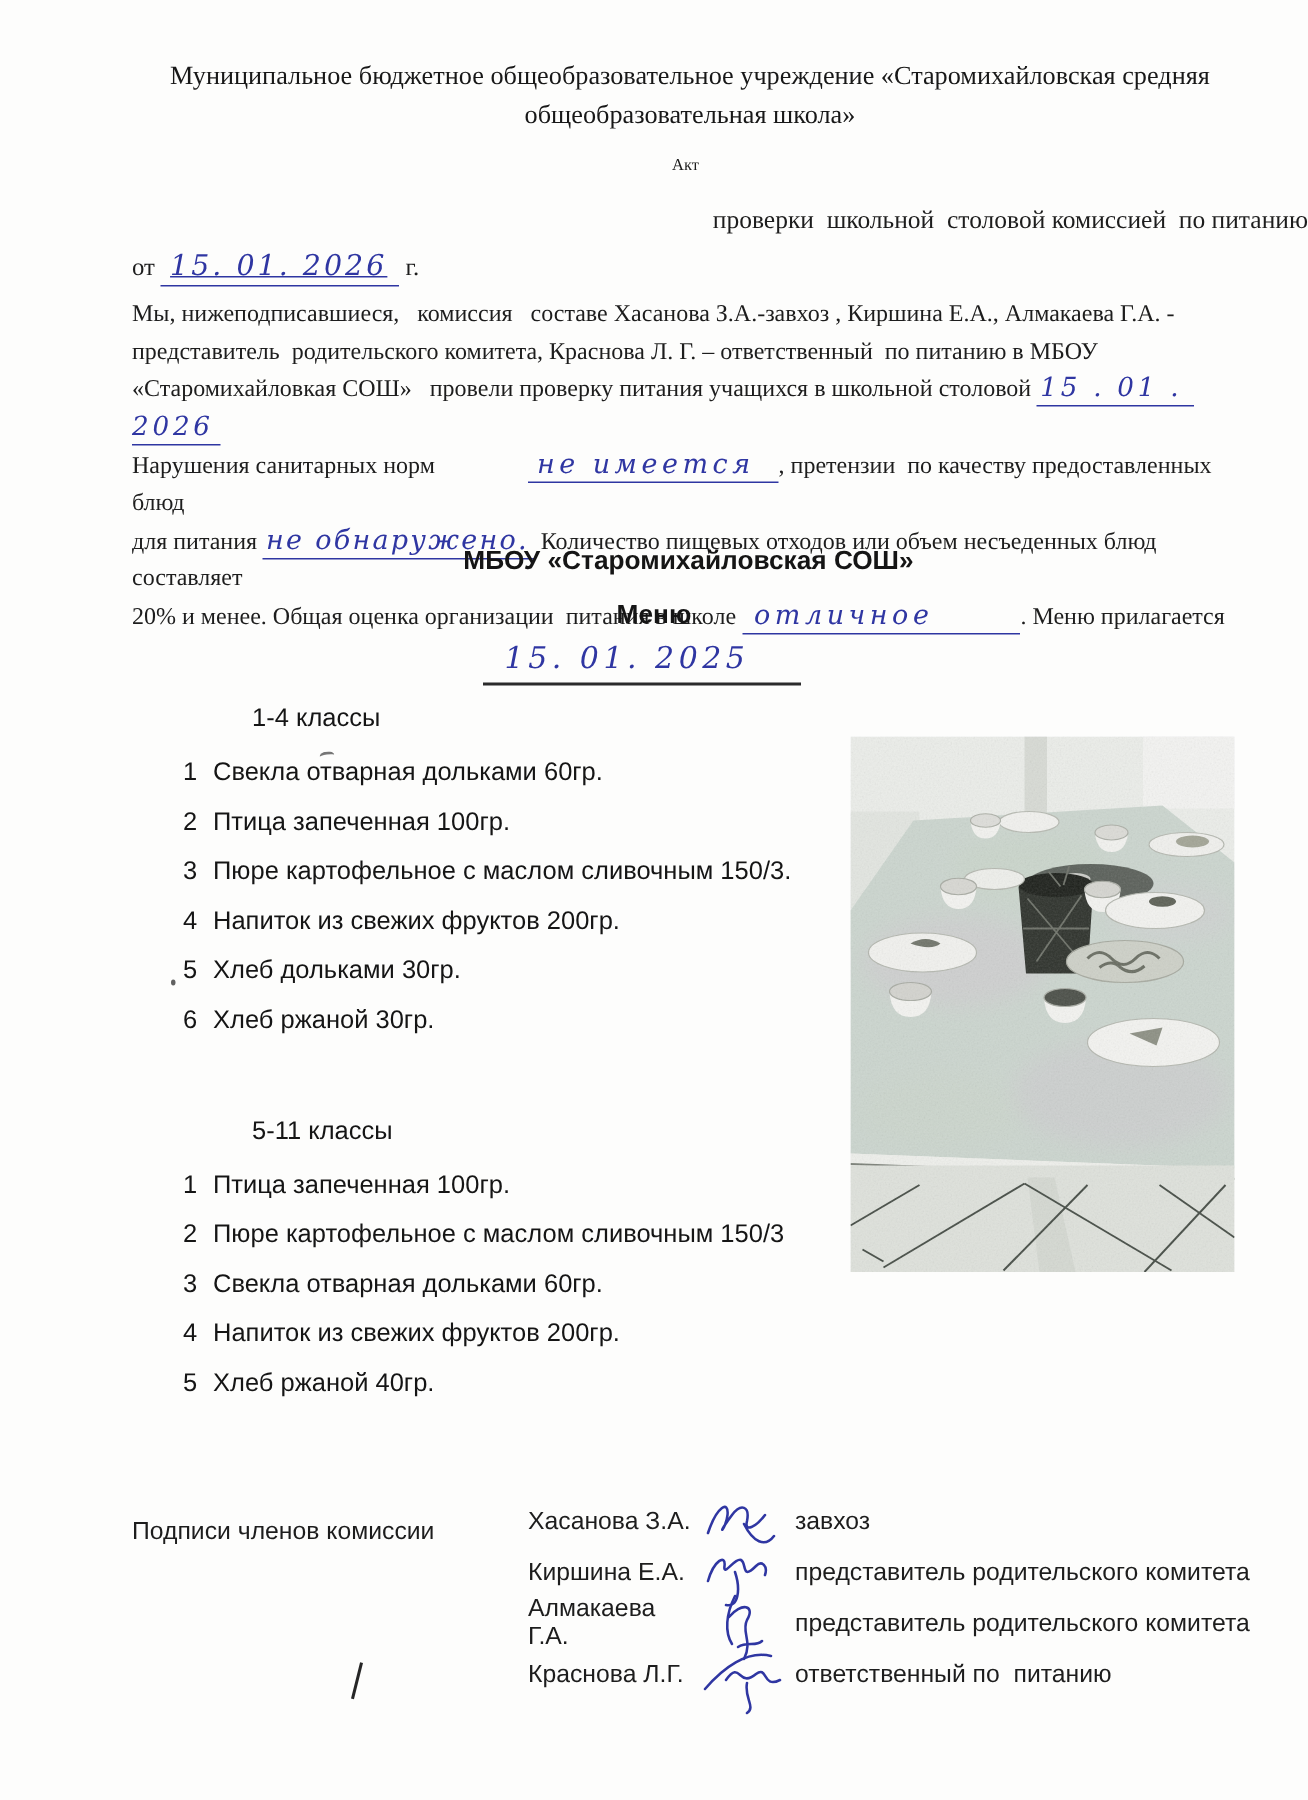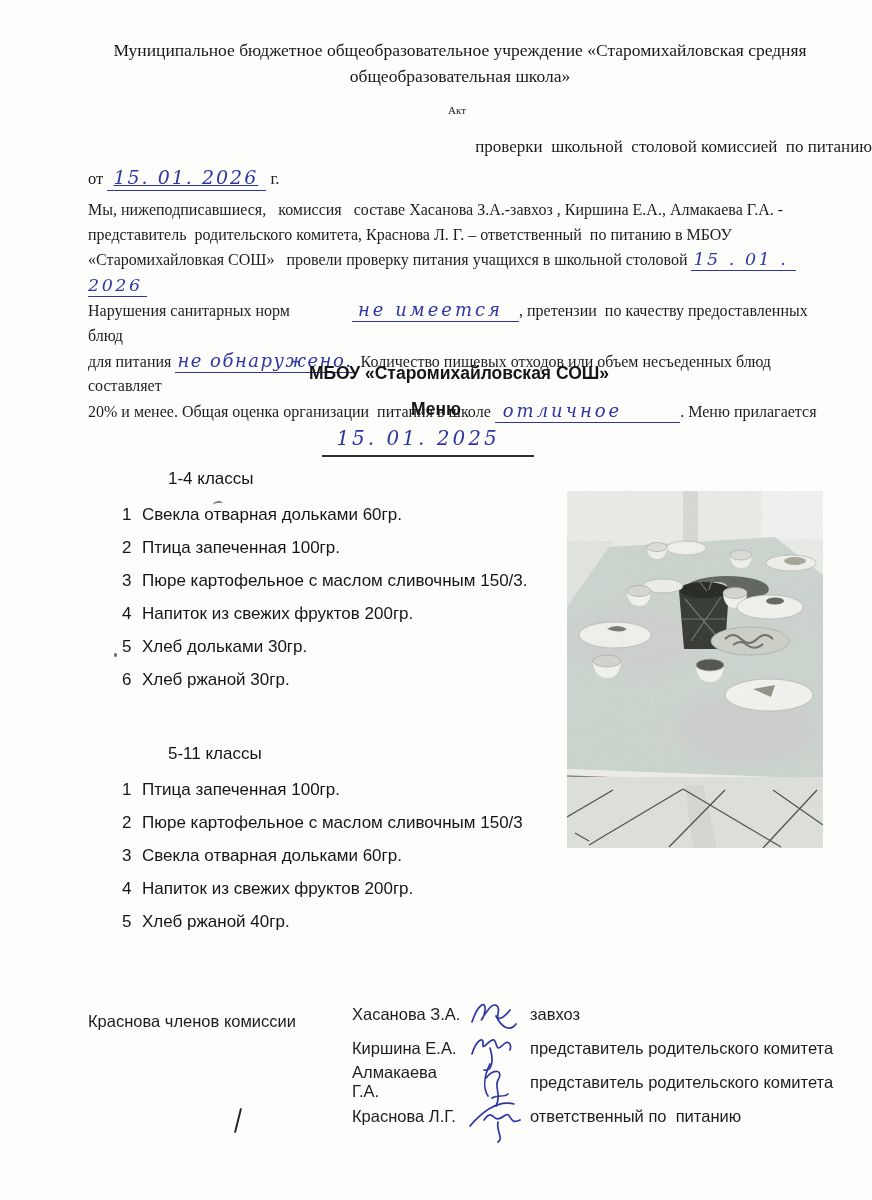--- a/index.html
+++ b/index.html
@@ -190,21 +190,21 @@
       <line x1="0" y1="326" x2="46" y2="299"></line>
       <line x1="158" y1="299" x2="102" y2="356"></line>
       <line x1="206" y1="299" x2="256" y2="334"></line>
       <line x1="250" y1="299" x2="196" y2="357"></line>
       <line x1="8" y1="342" x2="22" y2="350"></line>
     </g>
     <rect width="256" height="357" filter="url(#ph-grain)" opacity="0.17"></rect>
   </svg>
 </div>
 
-<div class="abs sig-label sans">Краснова членов комиссии</div>
+<div class="abs sig-label sans">Подписи членов комиссии</div>
 <div class="abs sig-rows sans">
   <div class="sig-row">
     <span class="name">Хасанова З.А.</span>
     <svg width="56" height="36" viewBox="0 0 56 36">
         <path d="M4,26 C10,8 18,4 17,14 C16,24 8,30 20,14 C26,6 32,8 30,18 C28,26 36,22 42,14 M28,20 C34,32 42,36 48,28" stroke="#2f36a2" stroke-width="1.7" fill="none" stroke-linecap="round"></path>
       </svg>
     <span class="role">завхоз</span>
   </div>
   <div class="sig-row">
     <span class="name">Киршина Е.А.</span>

